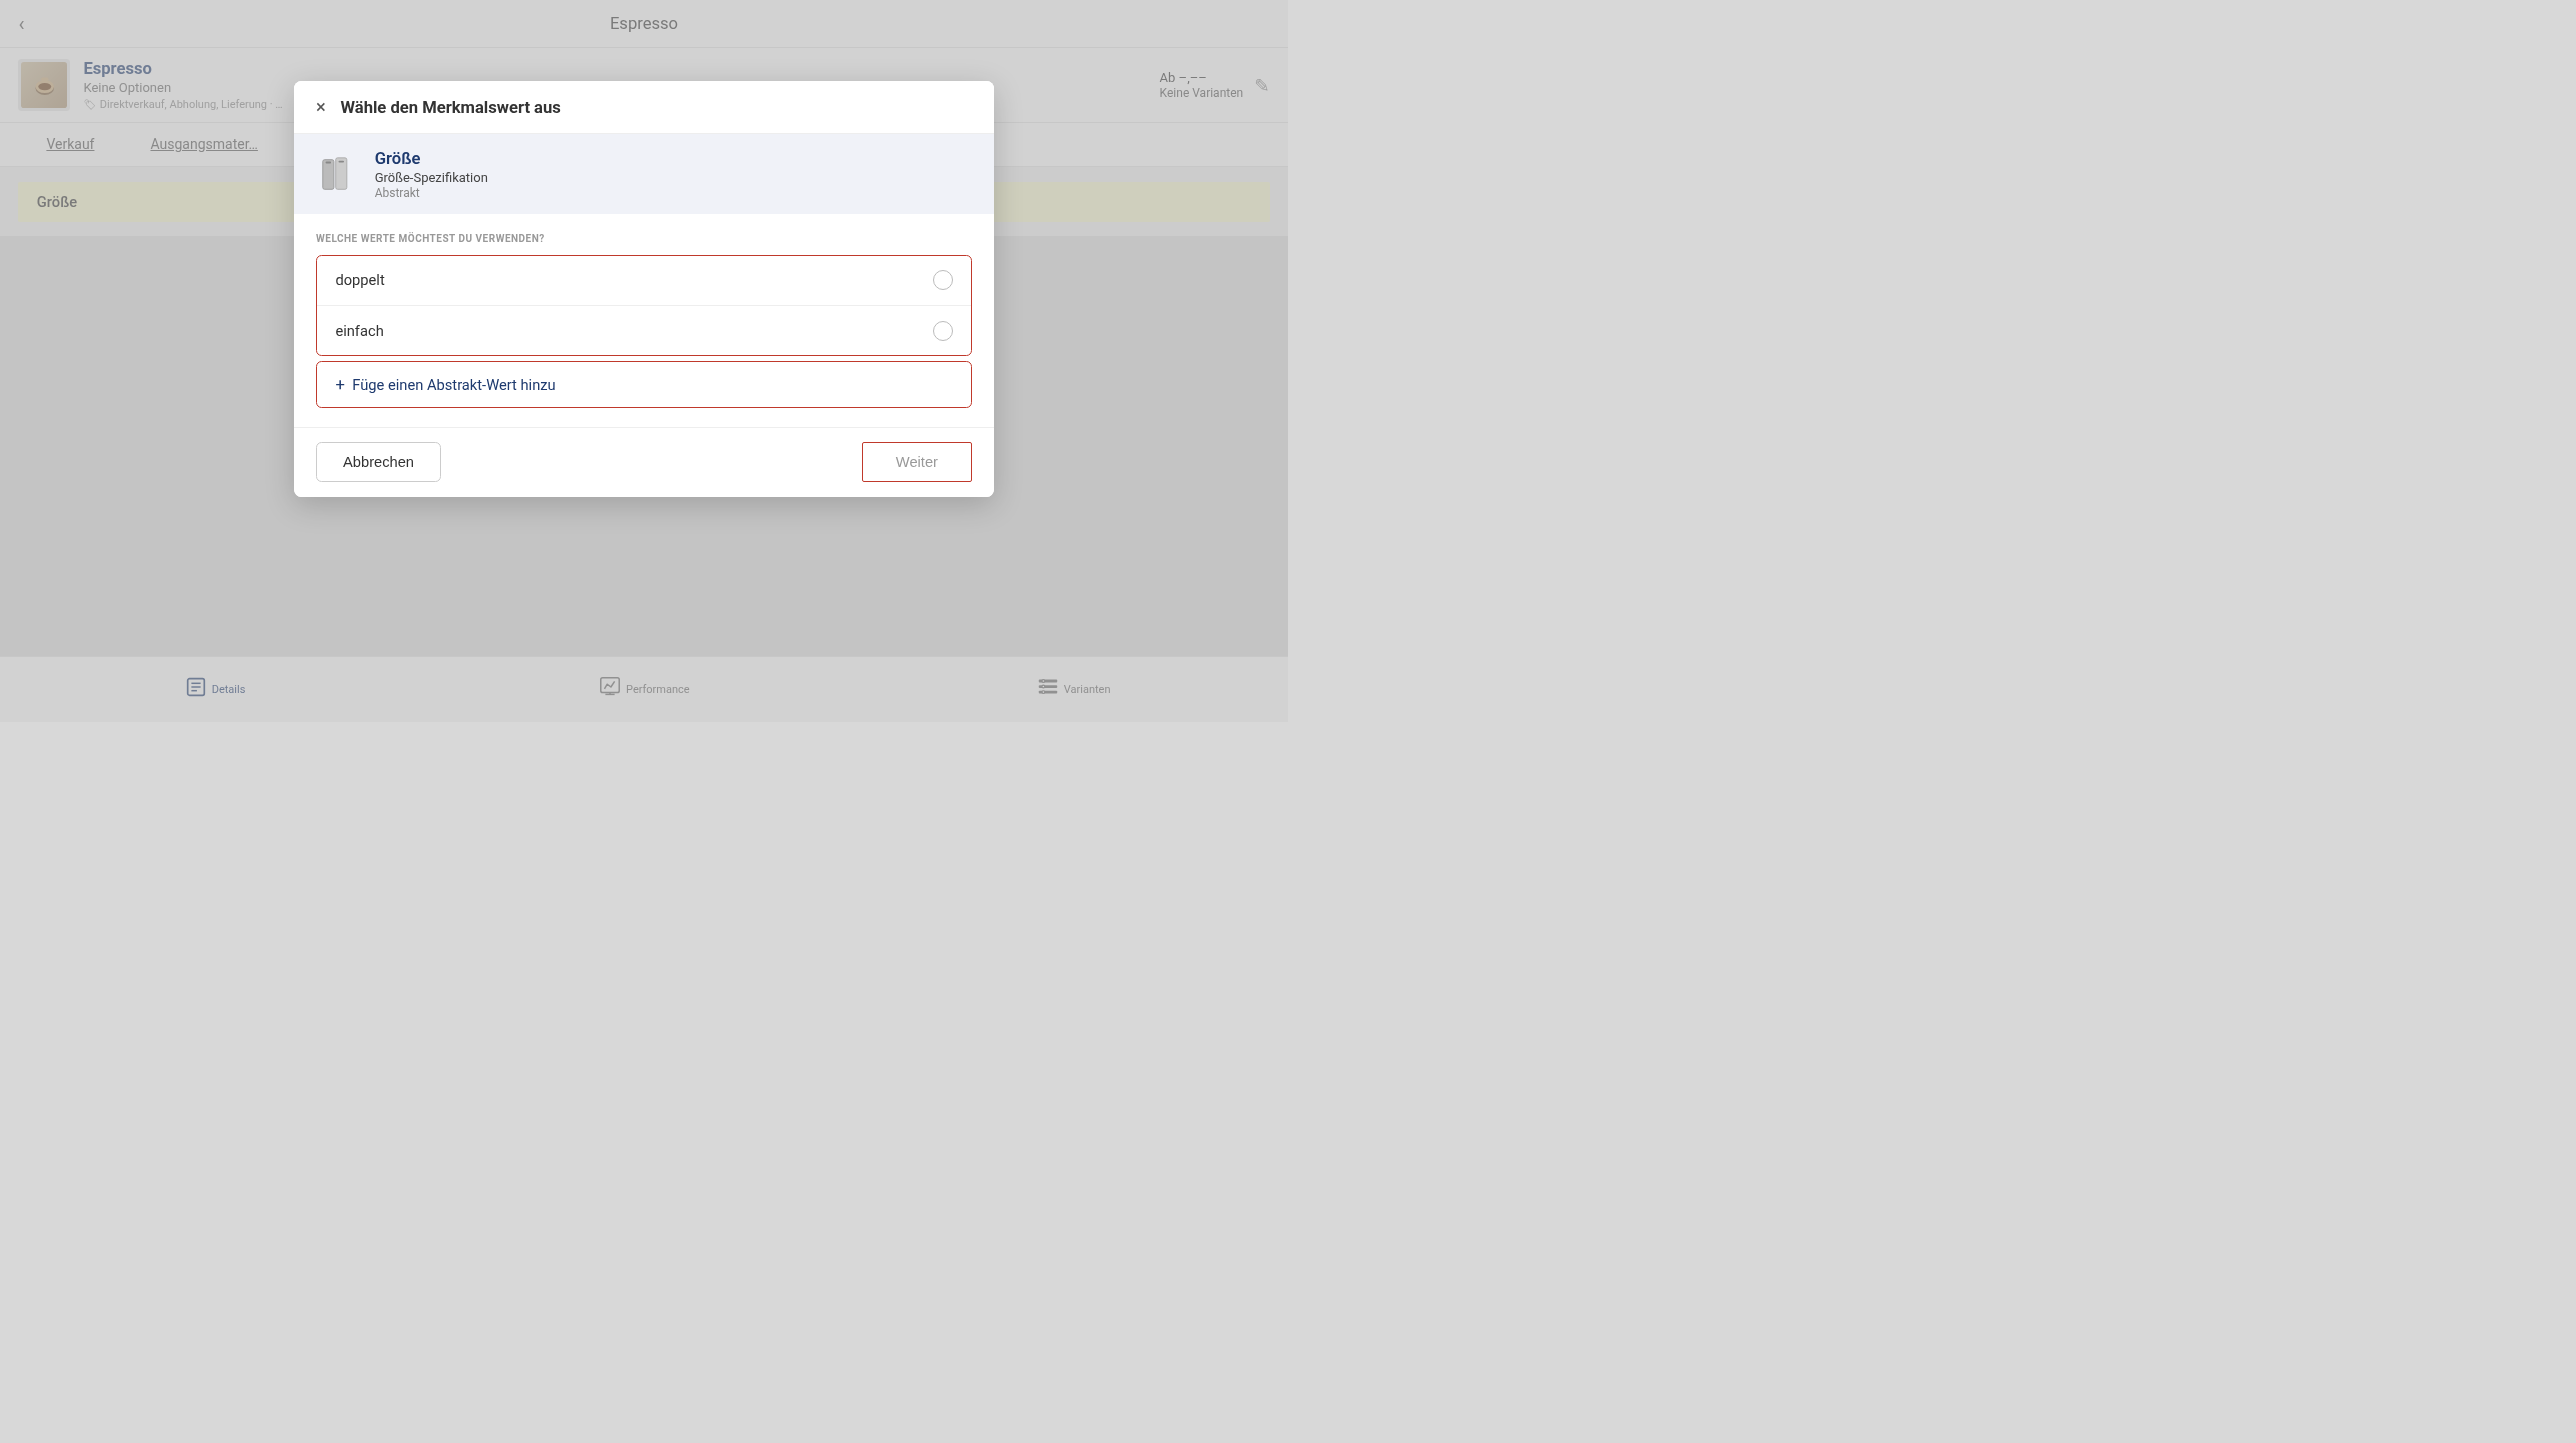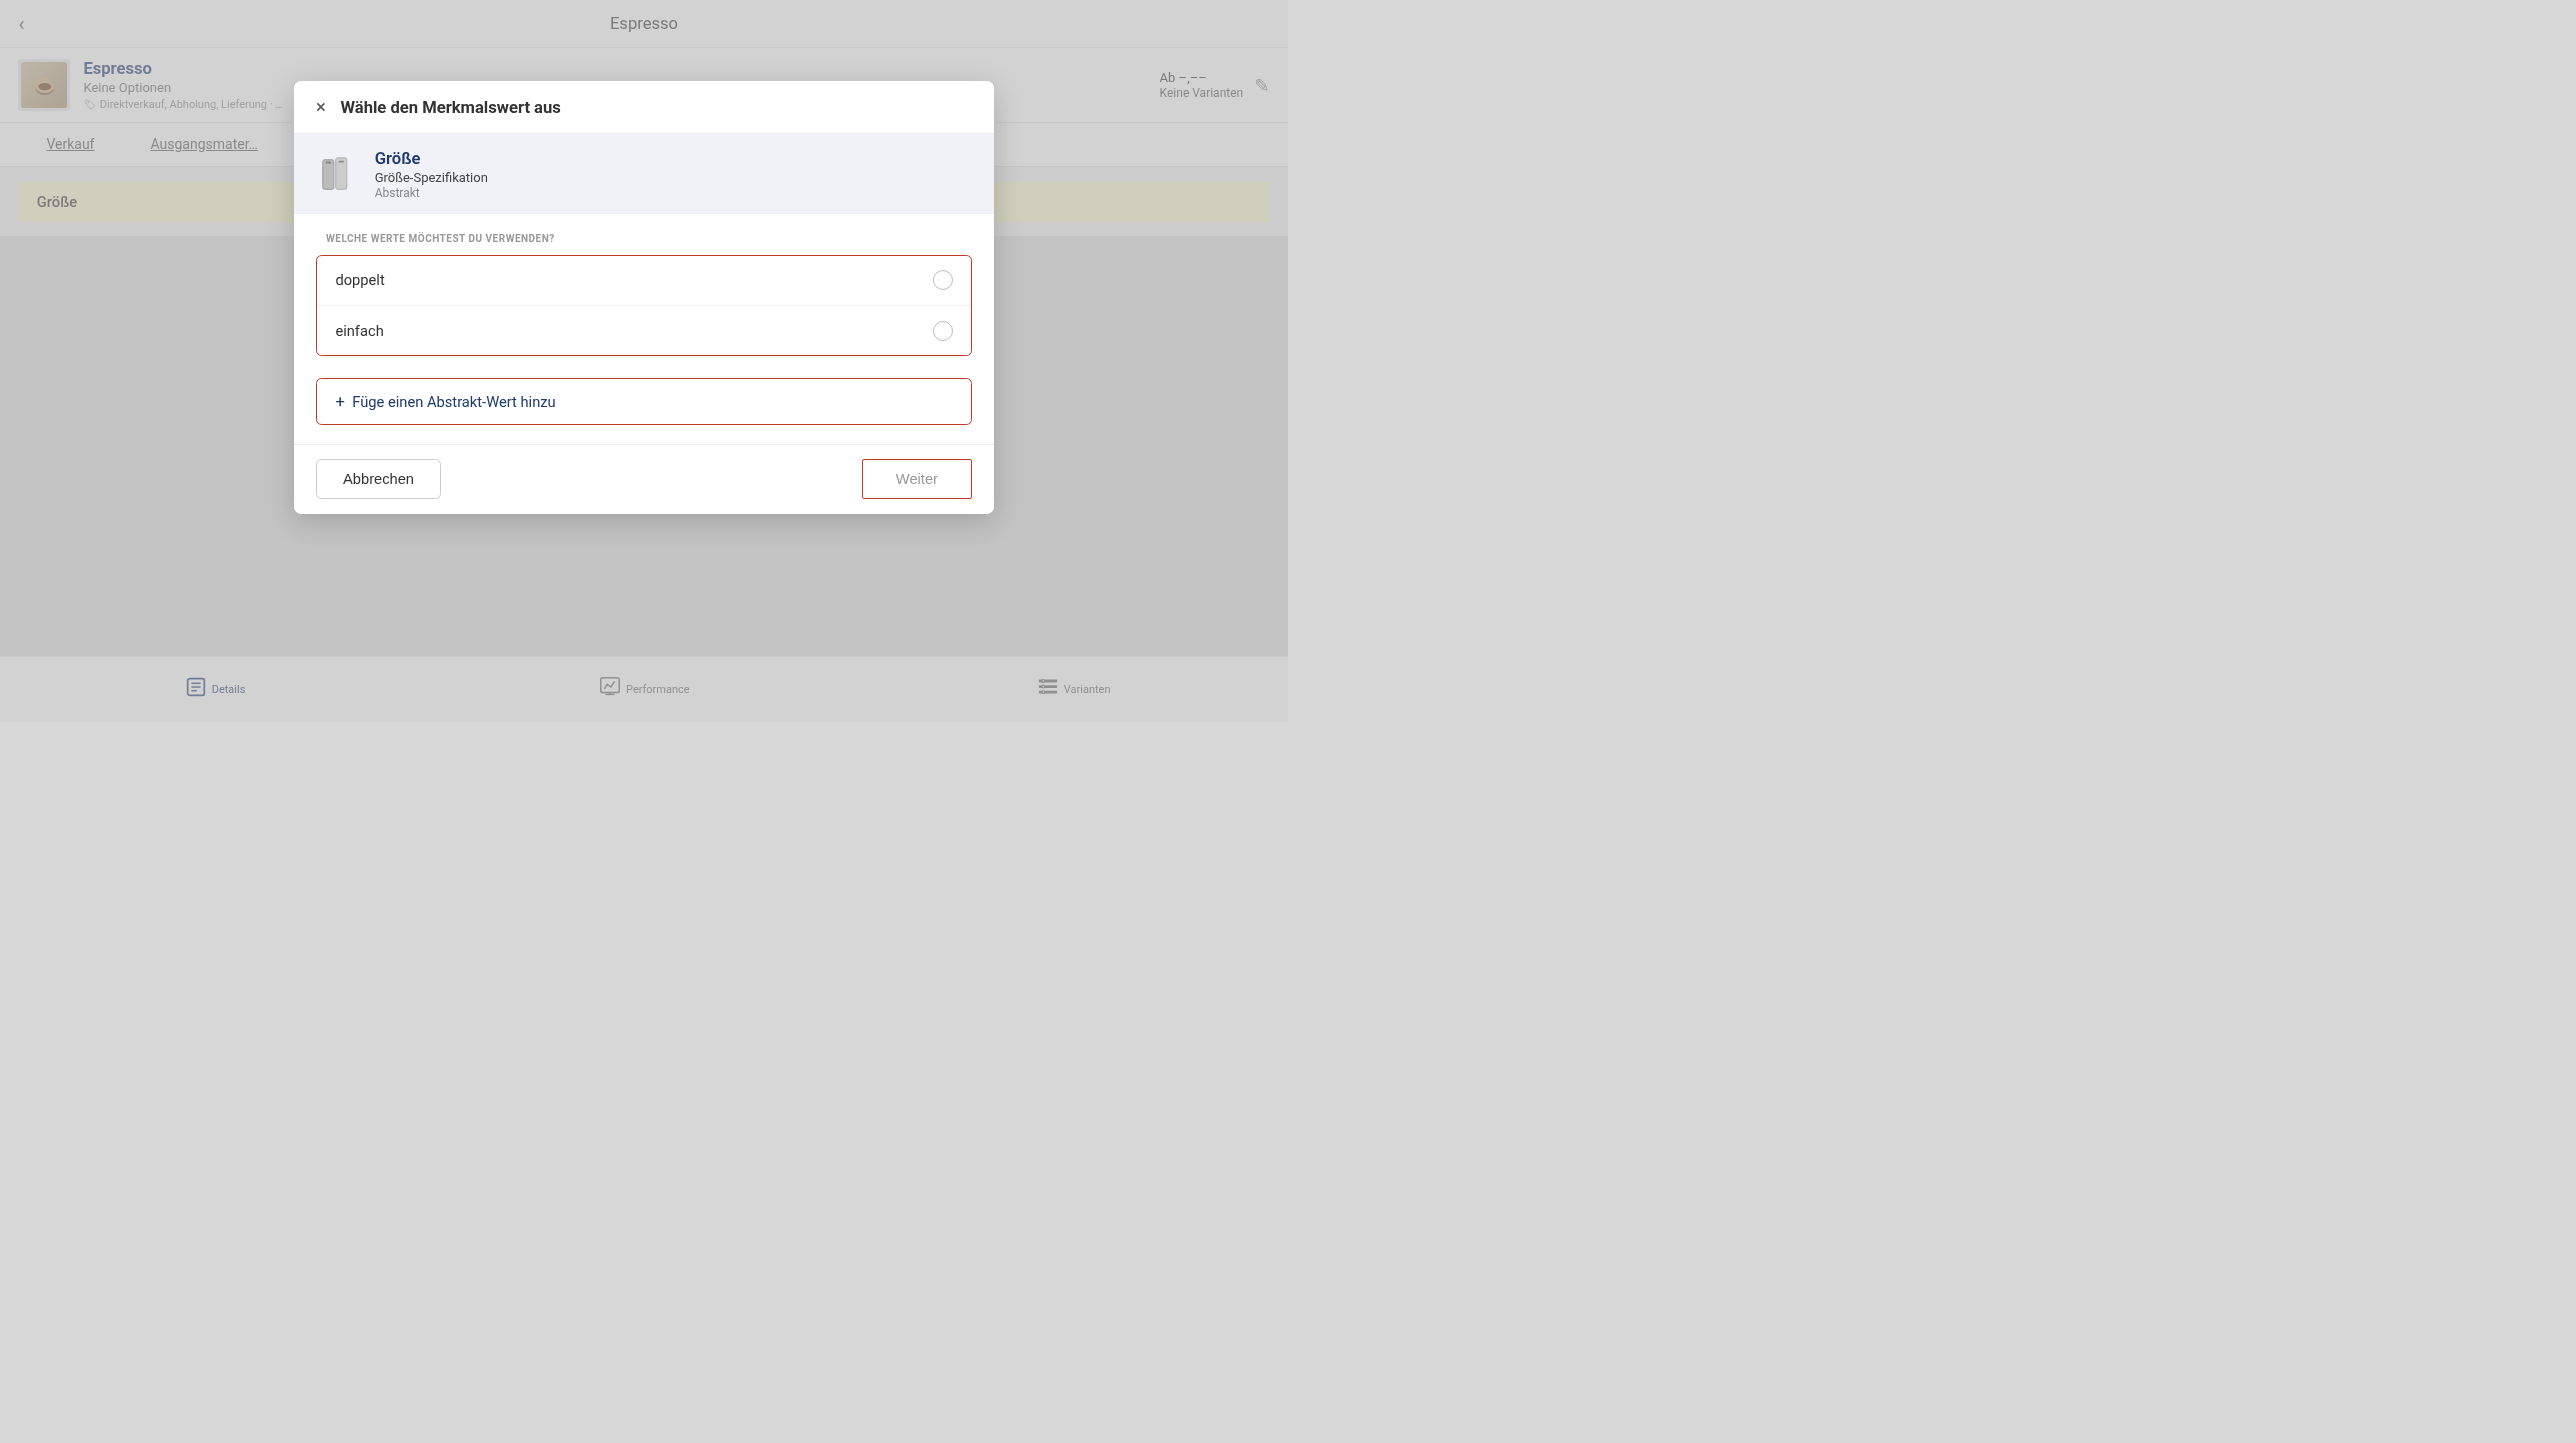--- a/index.html
+++ b/index.html
@@ -242,29 +242,28 @@
       padding: 18.4px 22px;
       overflow-y: auto;
     }
     .modal-question {
       font-size: 10px;
       font-weight: 700;
       color: #999;
       letter-spacing: 0.05em;
       text-transform: uppercase;
       margin-bottom: 11px;
-      margin-left: 10px;
     }
 
     
     .options-list {
       border: 1.8px solid #c0392b;
       border-radius: 5.5px;
       overflow: hidden;
-      margin-bottom: 22px;
+      margin-bottom: 5px;
     }
     .option-item {
       display: flex;
       align-items: center;
       justify-content: space-between;
       padding: 14.7px 18.4px;
       font-size: 14.7px;
       color: #333;
       border-bottom: 0.9px solid #eee;
       cursor: pointer;

